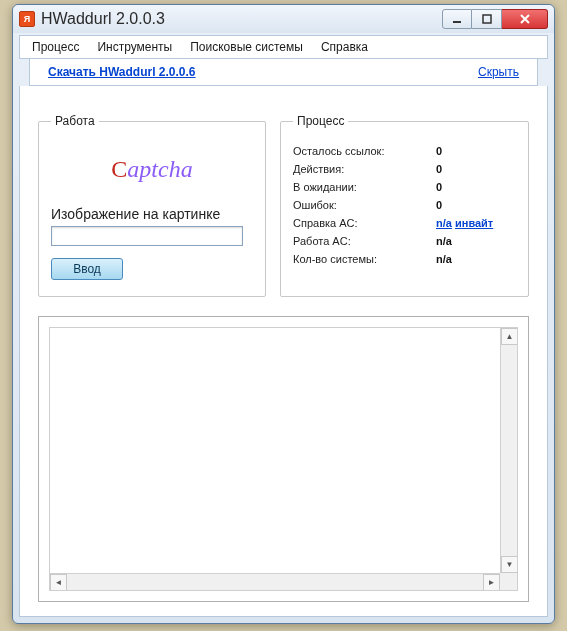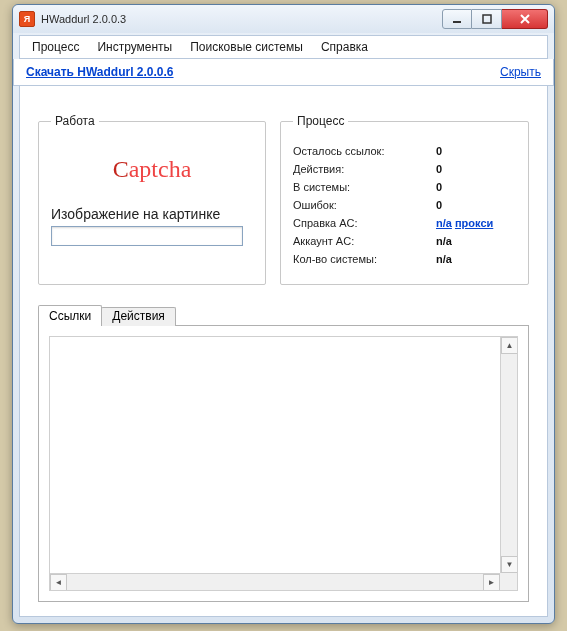--- a/index.html
+++ b/index.html
@@ -34,21 +34,21 @@
   }
   .app-icon {
     width: 16px; height: 16px;
     background: #e94e1b;
     border: 1px solid #b83a10;
     border-radius: 2px;
     display:flex;align-items:center;justify-content:center;
     color:#fff;font-weight:bold;font-size:9px;
     margin-right: 6px;
   }
-  .title { flex: 1; color: #2a2a2a; font-size: 11px; }
+  .title { flex: 1; color: #2a2a2a; font-size: 16px; }
   .winbtns { display:flex; gap:0; }
   .winbtn {
     width: 30px; height: 20px;
     border: 1px solid #8a9db0;
     display:flex;align-items:center;justify-content:center;
     font-size: 10px;
   }
   .winbtn.min { background: linear-gradient(#f5f9fd,#dde7f2); border-radius: 3px 0 0 3px;}
   .winbtn.max { background: linear-gradient(#f5f9fd,#dde7f2); border-left:none;}
   .winbtn.close {
@@ -68,26 +68,26 @@
     align-items: center;
     padding: 0 4px;
     gap: 2px;
   }
   .menuitem {
     padding: 3px 8px;
     color: #1a1a1a;
     cursor: default;
   }
   .linkbar {
-    margin: 0 0;
+    margin: 0 16px;
     background:#fff;
     border-left:1px solid #b8c8dc;
     border-right:1px solid #b8c8dc;
     border-bottom:1px solid #b8c8dc;
-    padding: 6px 12px;
+    padding: 6px 18px;
     display:flex;
     justify-content: space-between;
     align-items:center;
   }
   .linkbar a {
     color: #0645d1;
     text-decoration: underline;
     font-weight: bold;
     font-size: 12px;
   }
@@ -118,21 +118,21 @@
   .proc { flex:1; }
   .captcha-img {
     width: 170px; height: 50px;
     background: #fff;
     margin: 2px auto 12px auto;
     display:flex; align-items:center; justify-content:center;
     font-family: Georgia, serif;
     font-size: 24px;
   }
   .captcha-img .c1 { color:#c4261d; }
-  .captcha-img .c2 { color:#ef4444; }
+  .captcha-img .c2 { color:#8b5cf6;font-style:italic; }
   .fieldlabel { font-size: 14px; color:#222; margin-bottom: 4px; }
   .textinput {
     width: 192px; height: 20px;
     border: 1px solid #8aa4c0;
     box-shadow: inset 0 1px 2px rgba(0,0,0,0.15);
     padding: 0 4px;
     font-size: 12px;
   }
   .btn {
     margin-top: 12px;
@@ -243,64 +243,61 @@
 
       <fieldset class="groupbox work">
         <legend>Работа</legend>
         <div class="captcha-img">
           <span class="c1">C</span>
             <span class="c2">aptcha</span>
         </div>
         <div class="fieldlabel">Изображение на картинке</div>
         <input type="text" class="textinput" value="" style="">
         <br>
+        <button class="btn">Ввод</button>
       </fieldset>
 
       <fieldset class="groupbox proc">
         <legend>Процесс</legend>
         <div class="row">
           <span class="lbl">Осталось ссылок:</span>
           <span class="val">0</span>
         </div>
         <div class="row">
           <span class="lbl">Действия:</span>
           <span class="val">0</span>
         </div>
         <div class="row">
-          <span class="lbl">В системы:</span>
+          <span class="lbl">В ожидании:</span>
           <span class="val">0</span>
         </div>
         <div class="row">
           <span class="lbl">Ошибок:</span>
           <span class="val">0</span>
         </div>
         <div class="row">
           <span class="lbl">Справка AC:</span>
           <span class="val">
             <a href="#">n/a</a>
-            <a href="#">прокси</a>
+            <a href="#">инвайт</a>
           </span>
         </div>
         <div class="row">
-          <span class="lbl">Аккаунт AC:</span>
+          <span class="lbl">Работа AC:</span>
           <span class="val">n/a</span>
         </div>
         <div class="row">
           <span class="lbl">Кол-во системы:</span>
           <span class="val">n/a</span>
         </div>
       </fieldset>
 
     </div>
 
     <div class="tabs-area">
-      <div class="tabstrip">
-        <div class="tab">Ссылки</div>
-        <div class="tab inactive">Действия</div>
-      </div>
       <div class="tabpanel">
         <div class="listarea">
           <div class="scroll-track-v">
             <div class="scrollbtn">▲</div>
             <div class="scrollbtn">▼</div>
           </div>
           <div class="scroll-track-h">
             <div class="scrollbtn">◄</div>
             <div class="scrollbtn">►</div>
           </div>

